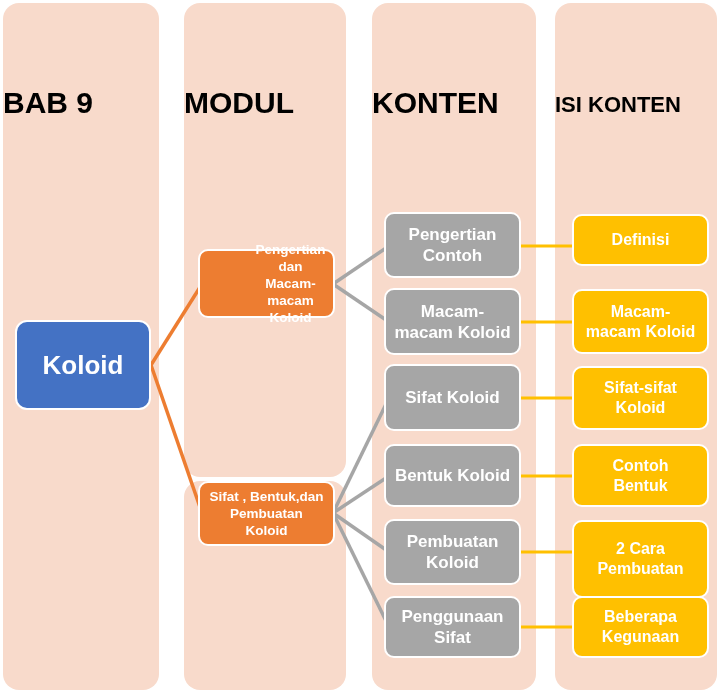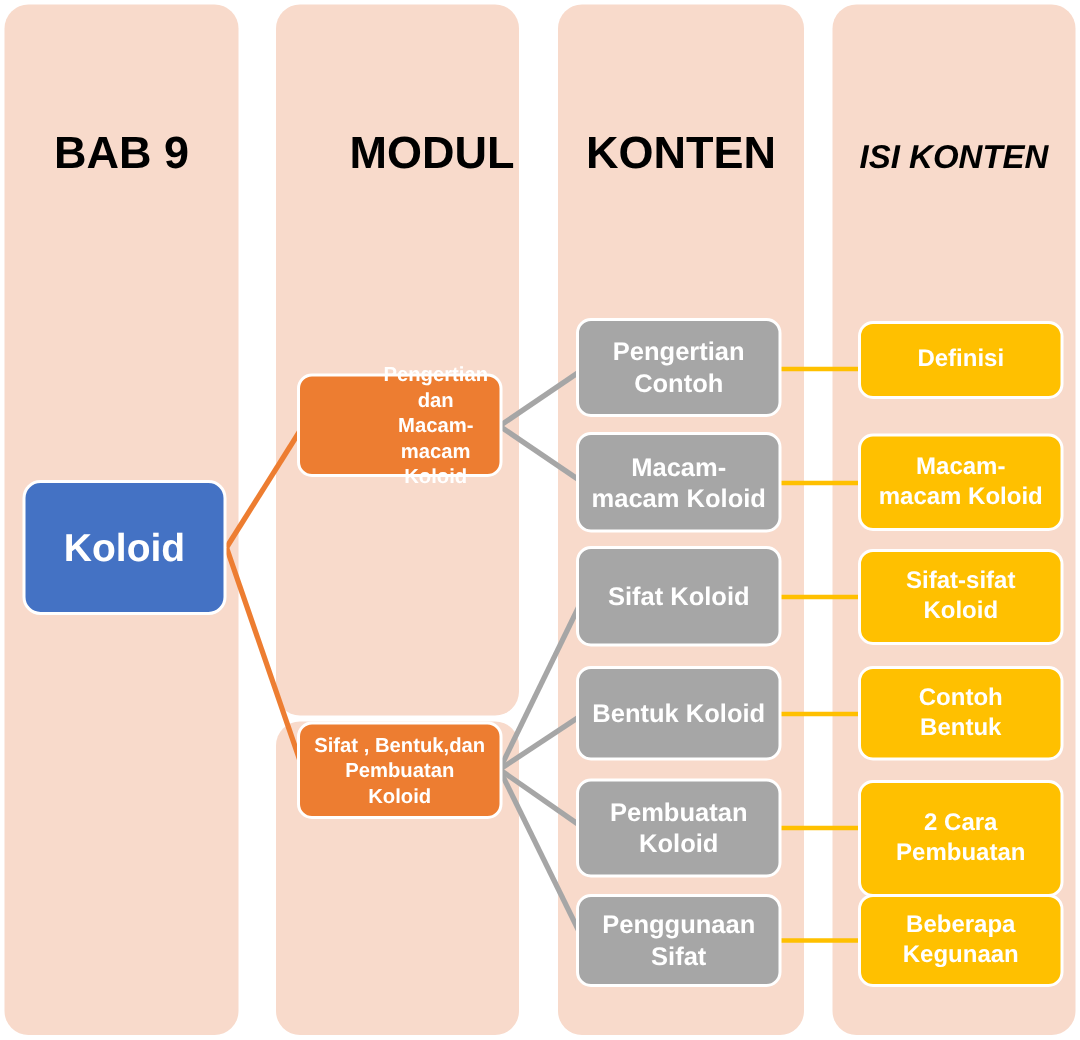--- a/index.html
+++ b/index.html
@@ -23,27 +23,27 @@
   .col{
     position:absolute;background:var(--column-bg);border-radius:16px;z-index:0;
   }
   .col-bab   {left:3px;  top:3px;width:156px;height:687px;}
   .col-modul-top{left:184px;top:3px;width:162px;height:474px;}
   .col-modul-bottom{left:184px;top:481px;width:162px;height:209px;}
   .col-konten{left:372px;top:3px;width:164px;height:687px;}
   .col-isi   {left:555px;top:3px;width:162px;height:687px;}
 
   .col-header{
-    position:absolute;z-index:1;text-align:center;color:var(--header-text);
+    position:absolute;z-index:1;text-align:left;color:var(--header-text);
     font-size:30px;line-height:34px;
   }
   .hdr-bab   {left:3px;  top:86px;width:156px;}
-  .hdr-modul {left:184px;top:86px;width:188px;padding-left:10px;}
+  .hdr-modul {left:184px;top:86px;width:188px;}
   .hdr-konten{left:372px;top:86px;width:164px;}
-  .hdr-isi   {left:555px;top:92px;width:162px;font-size:22px;line-height:26px;font-style:italic;}
+  .hdr-isi   {left:555px;top:92px;width:162px;font-size:22px;line-height:26px;}
 
   svg.connectors{position:absolute;left:0;top:0;z-index:2;}
   .line-orange{stroke:var(--line-orange);stroke-width:3.5;}
   .line-gray  {stroke:var(--line-gray);stroke-width:3.5;}
   .line-yellow{stroke:var(--line-yellow);stroke-width:3;}
 
   .node{
     position:absolute;z-index:3;box-sizing:border-box;
     display:flex;align-items:center;justify-content:center;
     text-align:center;color:var(--node-text);

